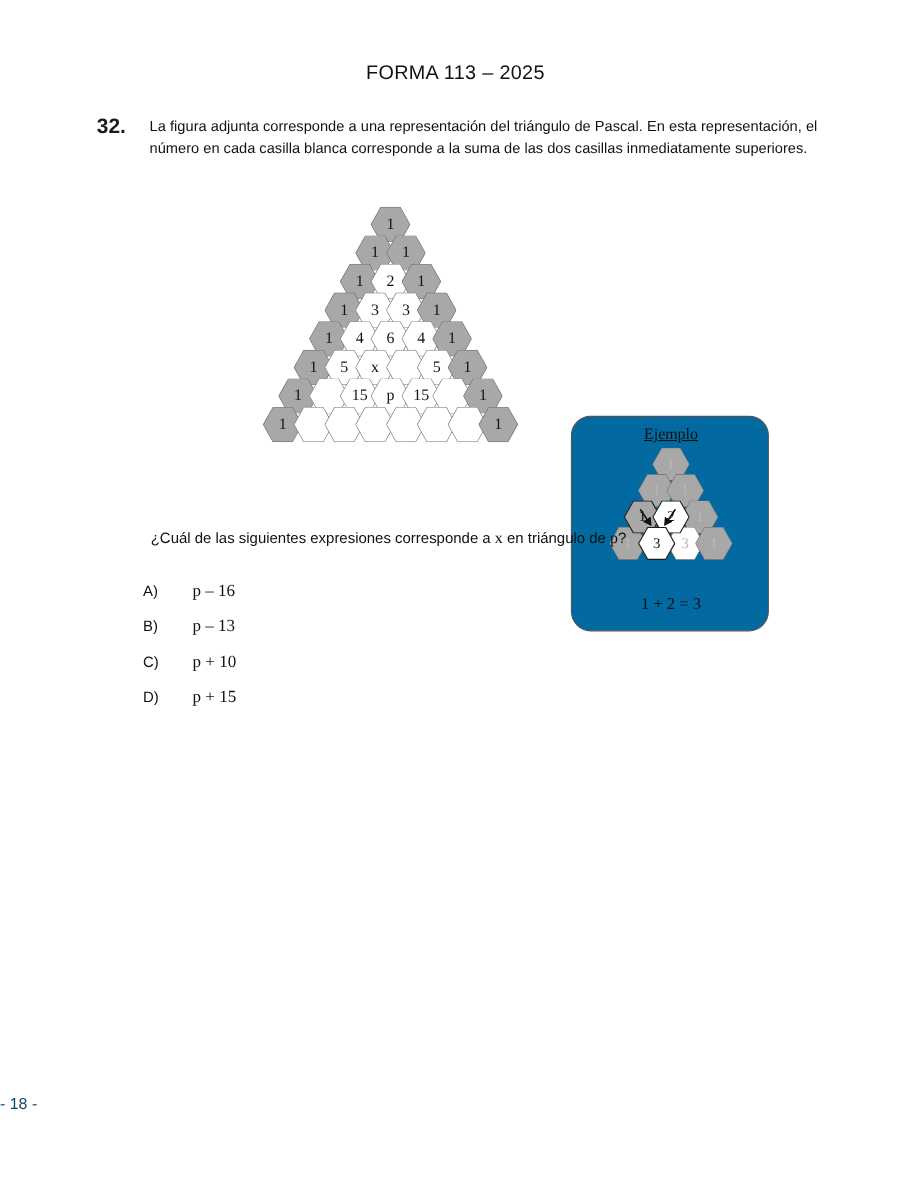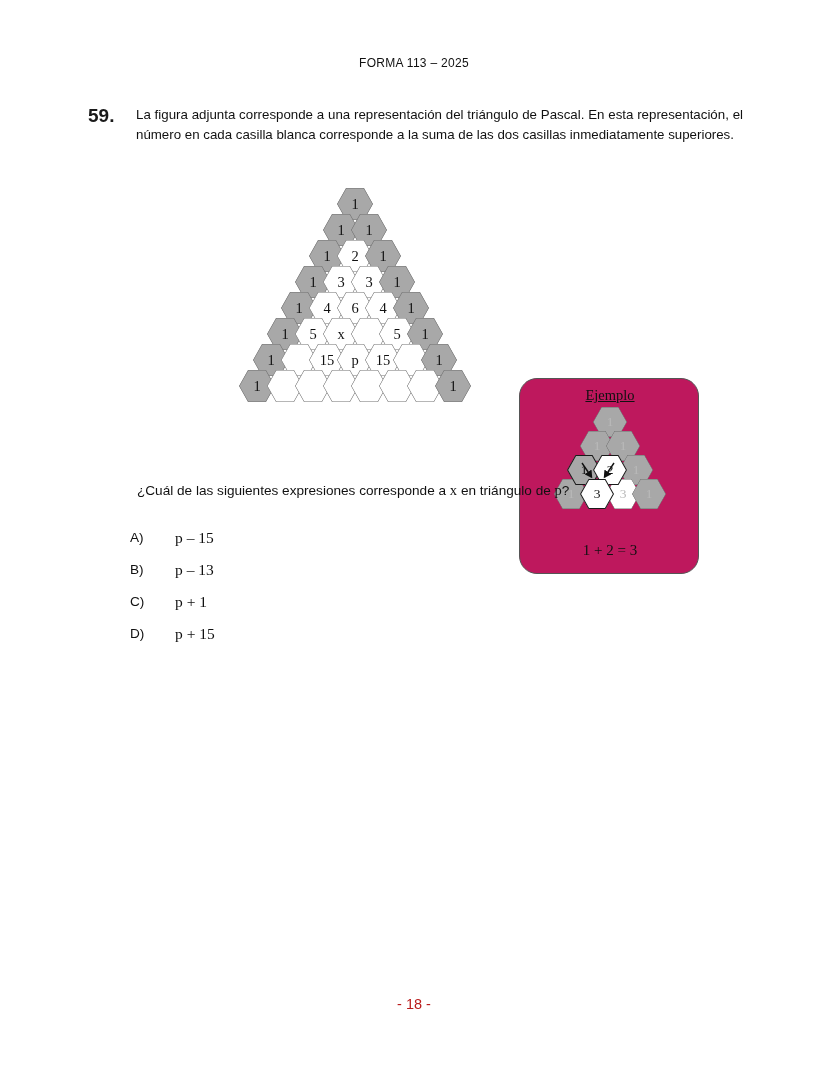--- a/index.html
+++ b/index.html
@@ -16,21 +16,21 @@
     overflow: hidden;
   }
 
   
   .page-header {
     position: absolute;
     top: 56px;
     left: 0;
     width: 828px;
     text-align: center;
-    font-size: 12px;
+    font-size: 18px;
     letter-spacing: 0.3px;
     color: #111;
   }
 
   
   .question-block {
     position: absolute;
     top: 105px;
     left: 88px;
     width: 655px;
@@ -107,21 +107,21 @@
 
   
   .example-box {
     position: absolute;
     left: 519px;
     top: 190px;
     width: 180px;
     height: 196px;
     border: 1.6px solid #555;
     border-radius: 18px;
-    background: #be185d;
+    background: #0369a1;
     box-sizing: border-box;
   }
   .example-title {
     position: absolute;
     top: 8px;
     left: 0;
     width: 180px;
     text-align: center;
     font-family: "Liberation Serif", serif;
     font-size: 14.5px;
@@ -212,32 +212,31 @@
     font-family: "Liberation Serif", serif;
     font-size: 15.5px;
     color: #111;
   }
 
   .page-footer {
     position: absolute;
     bottom: 62px;
     left: 0;
     width: 828px;
-    text-align: center;
     font-size: 14.5px;
-    color: #b91c1c;
+    color: #0c4a6e;
   }
 </style>
 </head>
 <body>
 
 <div class="page-header">FORMA 113 – 2025</div>
 
 <div class="question-block">
-  <div class="q-number">59.</div>
+  <div class="q-number">32.</div>
   <div class="q-stem">La figura adjunta corresponde a una representación del triángulo de Pascal. En esta representación, el número en cada casilla blanca corresponde a la suma de las dos casillas inmediatamente superiores.</div>
 </div>
 
 <div class="figure-area">
 
   <div class="pascal-wrap" id="pascal-wrap">
       <div class="hexrow" style="top: 0px; left: 0px; width: 300px;">
         <div class="hex" style="left: 132px; top: 0px;">
           <span class="hx-bg" style="background:#a8a8a8"></span>
           <svg class="hx-line" viewBox="0 0 36 32">
@@ -598,29 +597,29 @@
 <div class="prompt">
   <span>¿Cuál de las siguientes expresiones corresponde a</span>
   <span class="mathv">x</span>
   <span>en triángulo de</span>
   <span class="mathv">p</span><span>?</span>
 </div>
 
 <div class="options" id="options-list">
     <div class="opt">
       <span class="opt-letter">A)</span>
-      <span class="opt-text">p – 15</span>
+      <span class="opt-text">p – 16</span>
     </div>
     <div class="opt">
       <span class="opt-letter">B)</span>
       <span class="opt-text">p – 13</span>
     </div>
     <div class="opt">
       <span class="opt-letter">C)</span>
-      <span class="opt-text">p + 1</span>
+      <span class="opt-text">p + 10</span>
     </div>
     <div class="opt">
       <span class="opt-letter">D)</span>
       <span class="opt-text">p + 15</span>
     </div>
   </div>
 
 <div class="page-footer">- 18 -</div>
 
 </body></html>

